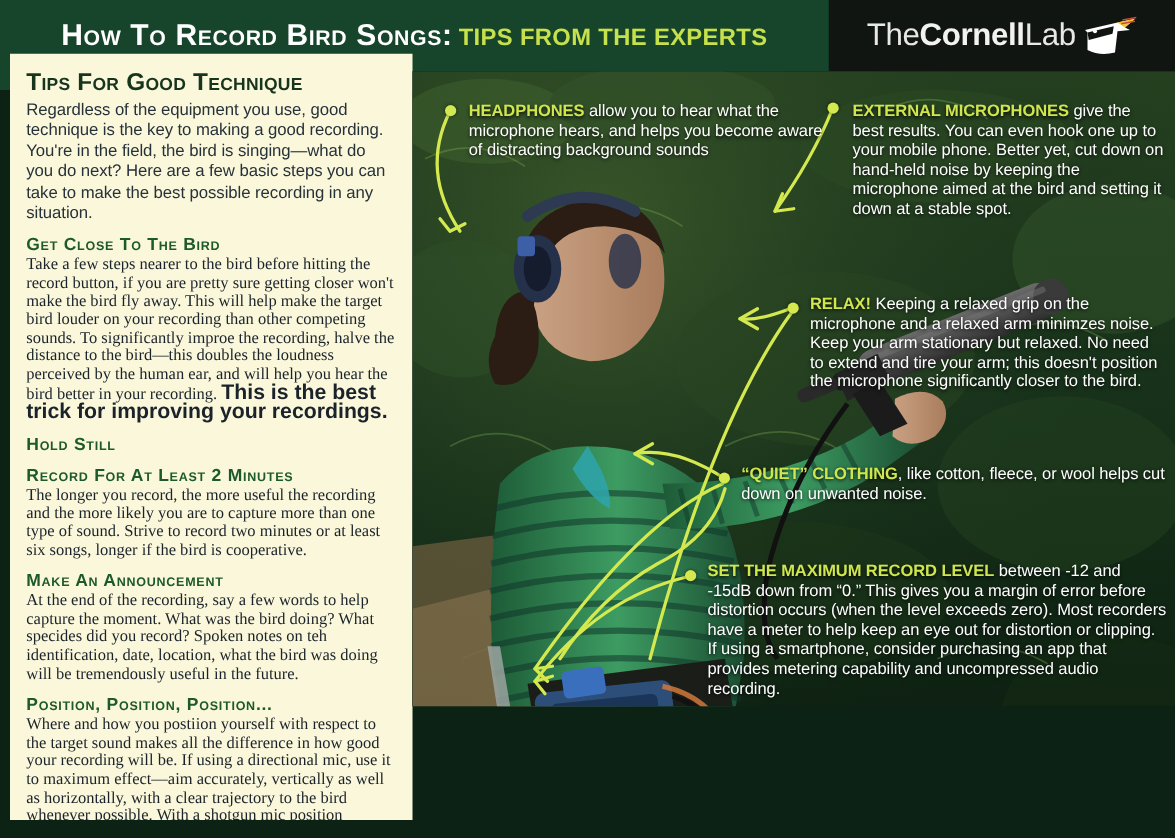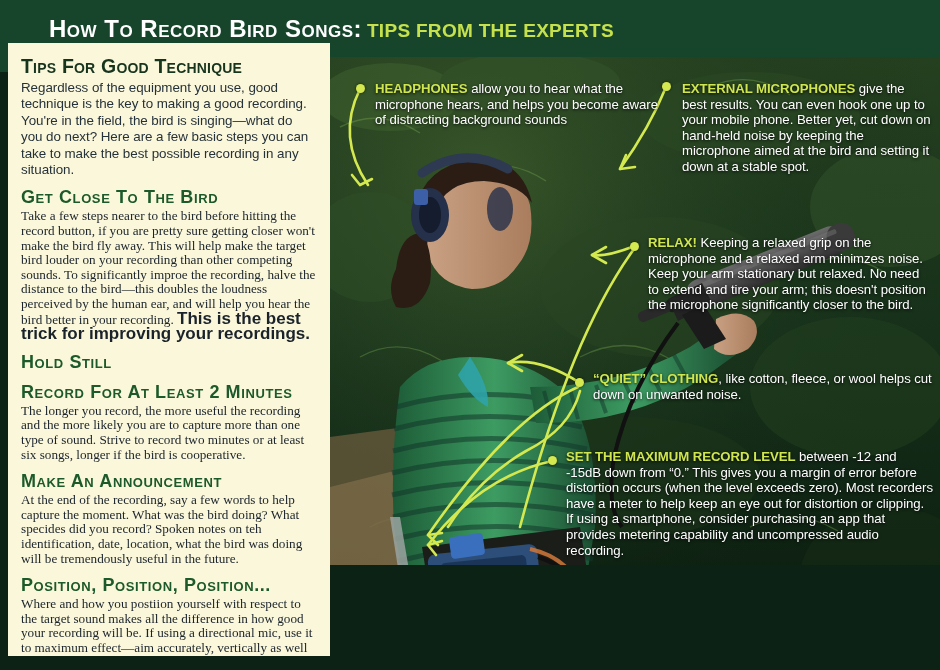--- a/index.html
+++ b/index.html
@@ -38,21 +38,21 @@
   
   .sidebar {
     position:absolute; left:8px; top:43px; width:322px; height:613px;
     background:#fbf7da; padding:12px 14px 6px 13px; overflow:hidden;
   }
   .sb-h1 {
     color:#17341d; font-size:19.5px; font-weight:bold; font-variant:small-caps;
     text-transform:capitalize; letter-spacing:.2px; margin-bottom:2px;
   }
   .sb-h2 {
-    color:#1d5a2b; font-size:18px; font-weight:bold; font-variant:small-caps;
+    color:#1d5a2b; font-size:14px; font-weight:bold; font-variant:small-caps;
     text-transform:capitalize; letter-spacing:.6px; margin:9px 0 1px 0;
   }
   .sb-intro {
     color:#26323a; font-size:13.4px; line-height:16.4px; letter-spacing:-.05px;
   }
   .sb-body {
     font-family:"Liberation Serif", serif; color:#1a232b;
     font-size:13.2px; line-height:14.6px;
   }
   .sb-body b { font-family:"Liberation Sans", sans-serif; font-size:17px; font-weight:bold; }
@@ -74,20 +74,32 @@
 <body>
 
 <div id="stage">
 
   <div class="header">
     <div class="header-left">
       <div class="htitle">
         <span class="t1">How To Record Bird Songs:</span>
         <span class="t2">Tips from the Experts</span>
       </div>
+    </div>
+    <div class="header-right">
+      <div class="logo-text">
+        <span class="thin">The</span><b>Cornell</b><span class="thin">Lab</span>
+      </div>
+      <svg class="logo-bird" viewBox="0 0 46 34">
+        <path d="M4 12 L30 6 L44 3 L36 10 L40 12 L30 13 L28 30 Q16 33 6 28 L6 14 Z" fill="#ffffff"></path>
+        <path d="M30 6 L44 3 L36 10 Z" fill="#f2c52b"></path>
+        <path d="M34 4 L45 2 M33 7 L44 5" stroke="#c64a3a" stroke-width="1.1" fill="none"></path>
+        <path d="M6 14 L27 9 L26 15 L7 20 Z" fill="#111511"></path>
+        <circle cx="12" cy="13" r="1.6" fill="#ffffff"></circle>
+      </svg>
     </div>
   </div>
 
   <div class="sidebar">
 
     <div>
       <div class="sb-h1">Tips for Good Technique</div>
       <div class="sb-intro">Regardless of the equipment you use, good technique is the key to making a good recording. You're in the field, the bird is singing—what do you do next? Here are a few basic steps you can take to make the best possible recording in any situation.</div>
     </div>
 

